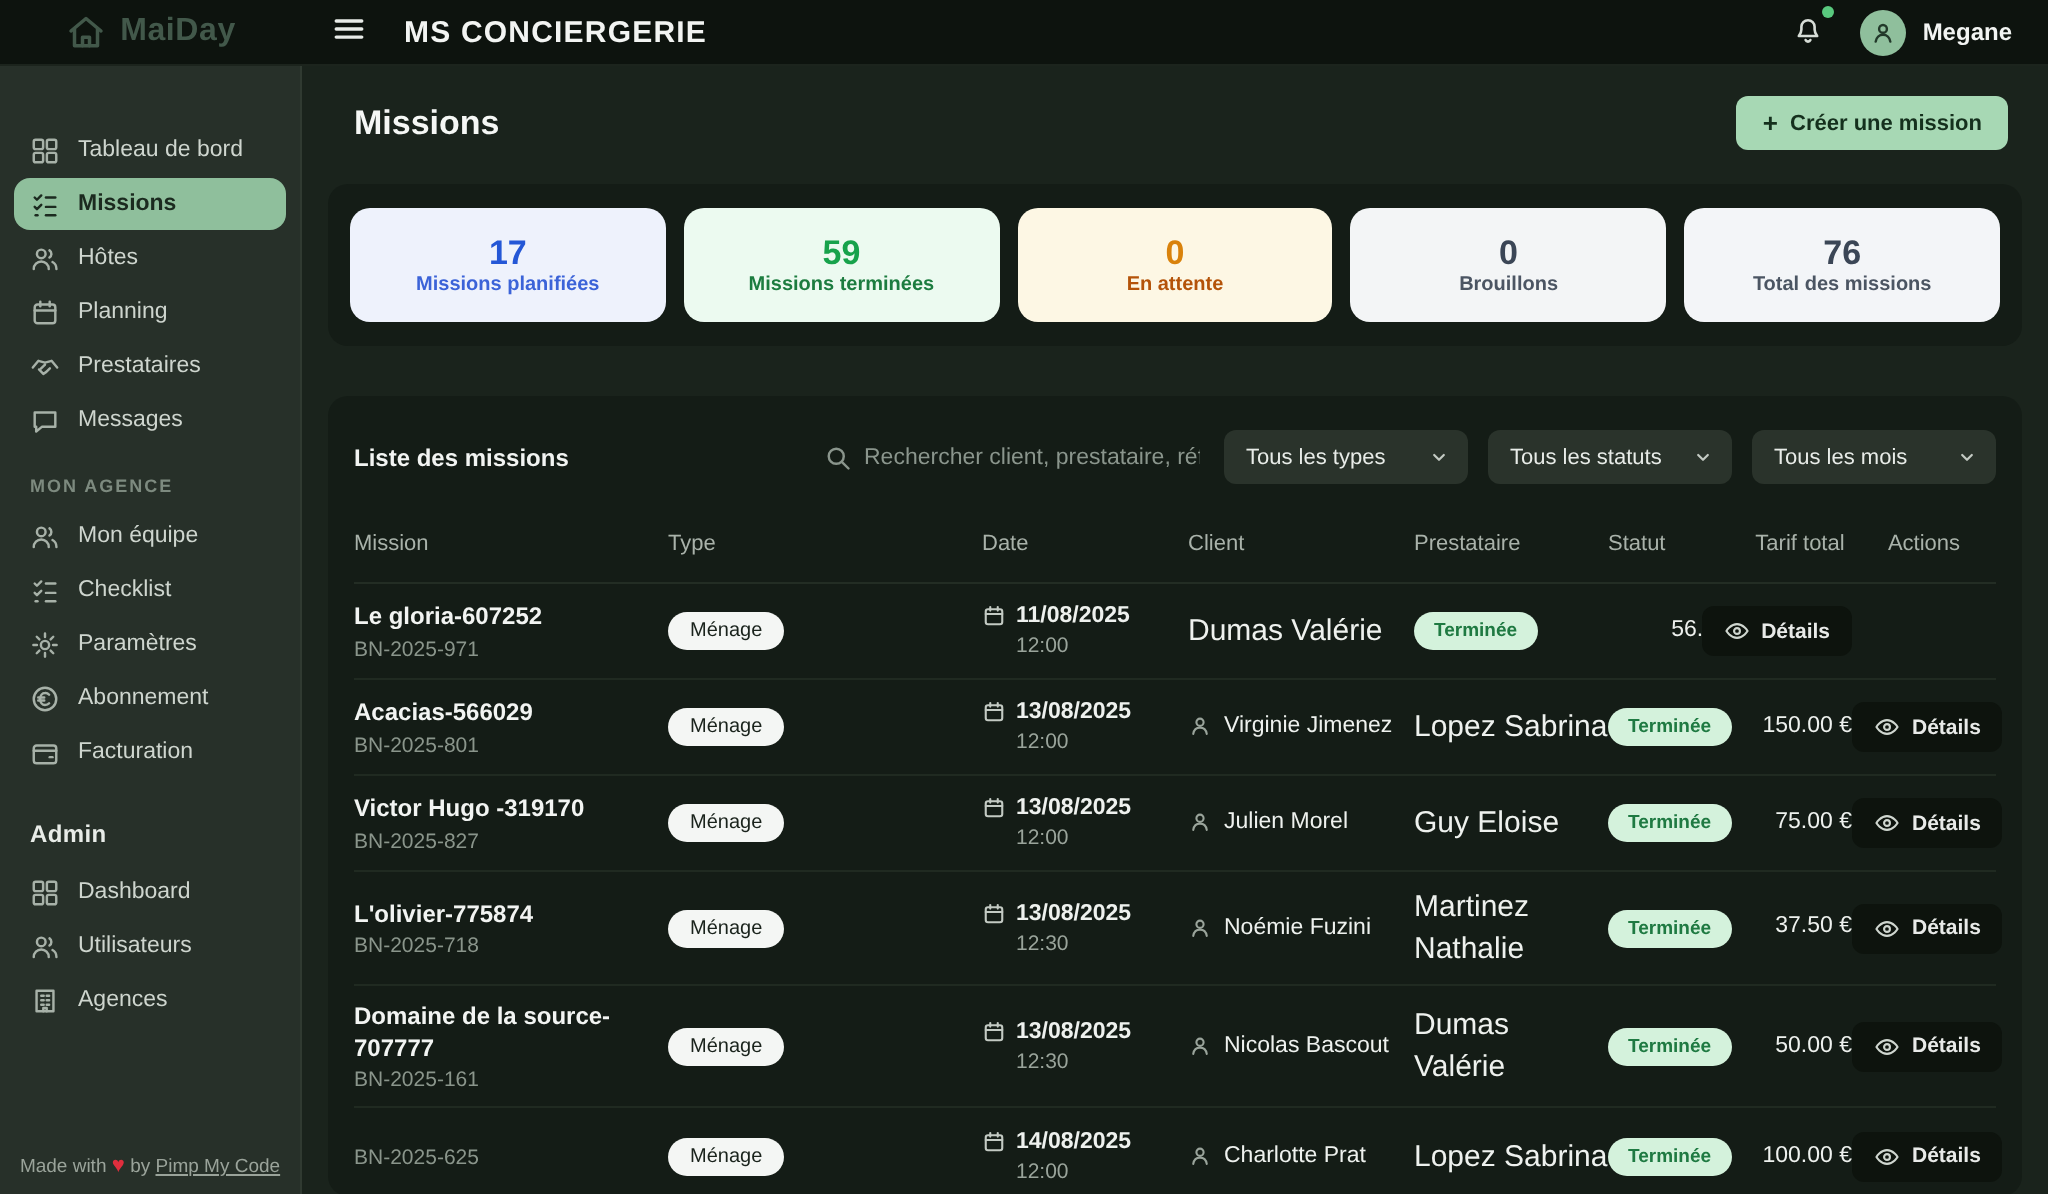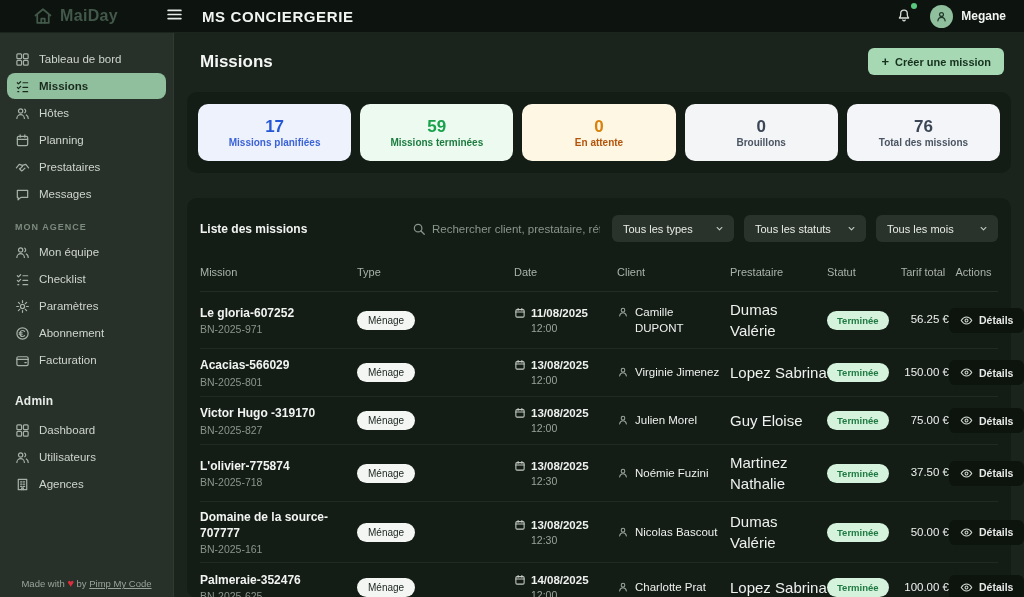--- a/index.html
+++ b/index.html
@@ -18,21 +18,21 @@
   .topbar-spacer { flex:1; }
   .bell-wrap { position:relative; background:none; border:none; color:#d7ddd7; margin-right:16px; cursor:pointer; padding:2px; }
   .bell-dot { position:absolute; top:-2px; right:-3px; width:6px; height:6px; border-radius:50%; background:#59c97e; }
   .avatar { width:23px; height:23px; border-radius:50%; background:#8fbf9c; color:#22392a; display:flex; align-items:center; justify-content:center; margin-right:8px; }
   .user-name { color:#f2f4f2; font-weight:bold; font-size:12px; margin-right:18px; }
 
   
   .body-wrap { flex:1; display:flex; min-height:0; }
 
   
-  .sidebar { width:174px; flex:none; background:#273029; border-right:1px solid #303a31; display:flex; flex-direction:column; padding-top:12px; position:relative; }
+  .sidebar { width:151px; flex:none; background:#273029; border-right:1px solid #303a31; display:flex; flex-direction:column; padding-top:28px; position:relative; }
   .nav-item { display:flex; align-items:center; gap:9px; height:26px; padding:0 8px 0 15px; color:#ced5ce; font-size:11.5px; cursor:pointer; margin:1px 0; }
   .nav-item .icon { color:#a7b1a8; width:15px; flex:none; }
   .nav-item.active { background:#8fbf9c; color:#1b2a1f; border-radius:8px; margin:1px 7px; padding:0 8px; font-weight:bold; }
   .nav-item.active .icon { color:#1b2a1f; }
   .section-title { color:#7d8a7f; font-size:9px; font-weight:bold; letter-spacing:1px; padding:14px 0 6px 15px; }
   .section-title.admin { color:#e8ece8; font-size:12px; font-weight:bold; letter-spacing:.2px; padding:20px 0 8px 15px; }
   .sidebar-footer { position:absolute; bottom:8px; left:0; width:100%; text-align:center; font-size:9.5px; color:#9aa39a; }
   .sidebar-footer .heart { color:#e02e3d; font-size:11px; }
   .sidebar-footer a { color:#9aa39a; text-decoration:underline; cursor:pointer; }
 
@@ -390,29 +390,20 @@
                       <rect x="2.5" y="3.5" width="11" height="10" rx="1.5"></rect>
                       <path d="M2.5 6.7h11"></path>
                       <path d="M5.5 2v2.4"></path>
                       <path d="M10.5 2v2.4"></path>
                     </svg>
                   </span>
                 <span>11/08/2025</span>
               </div>
               <div class="time">12:00</div>
             </div>
-            <div class="client-cell">
-              <span class="icon">
-                  <svg width="12" height="12" viewBox="0 0 16 16" fill="none" stroke="currentColor" stroke-width="1.4" stroke-linecap="round">
-                    <circle cx="8" cy="5.5" r="2.4"></circle>
-                    <path d="M3.5 13.3c.4-2.5 2.2-4.2 4.5-4.2s4.1 1.7 4.5 4.2"></path>
-                  </svg>
-                </span>
-              <span class="client-name">Camille DUPONT</span>
-            </div>
             <div><span class="presta">Dumas Valérie</span></div>
             <div><span class="pill-status">Terminée</span></div>
             <div class="tarif">56.25 €</div>
             <div class="actions-cell">
               <button class="details-btn">
                 <span class="icon">
                     <svg width="13" height="13" viewBox="0 0 16 16" fill="none" stroke="currentColor" stroke-width="1.3" stroke-linecap="round" stroke-linejoin="round">
                       <path d="M1.5 8S4 3.8 8 3.8 14.5 8 14.5 8 12 12.2 8 12.2 1.5 8 1.5 8z"></path>
                       <circle cx="8" cy="8" r="1.8"></circle>
                     </svg>
@@ -597,21 +588,20 @@
                       <circle cx="8" cy="8" r="1.8"></circle>
                     </svg>
                   </span>
                 <span>Détails</span>
               </button>
             </div>
           </div>
 
           <div class="grid-row trow">
             <div>
-              <div class="m-name">Palmeraie-352476</div>
               <div class="m-ref">BN-2025-625</div>
             </div>
             <div><span class="pill-type">Ménage</span></div>
             <div>
               <div class="date-line">
                 <span class="icon">
                     <svg width="12" height="12" viewBox="0 0 16 16" fill="none" stroke="currentColor" stroke-width="1.4" stroke-linecap="round" stroke-linejoin="round">
                       <rect x="2.5" y="3.5" width="11" height="10" rx="1.5"></rect>
                       <path d="M2.5 6.7h11"></path>
                       <path d="M5.5 2v2.4"></path>

